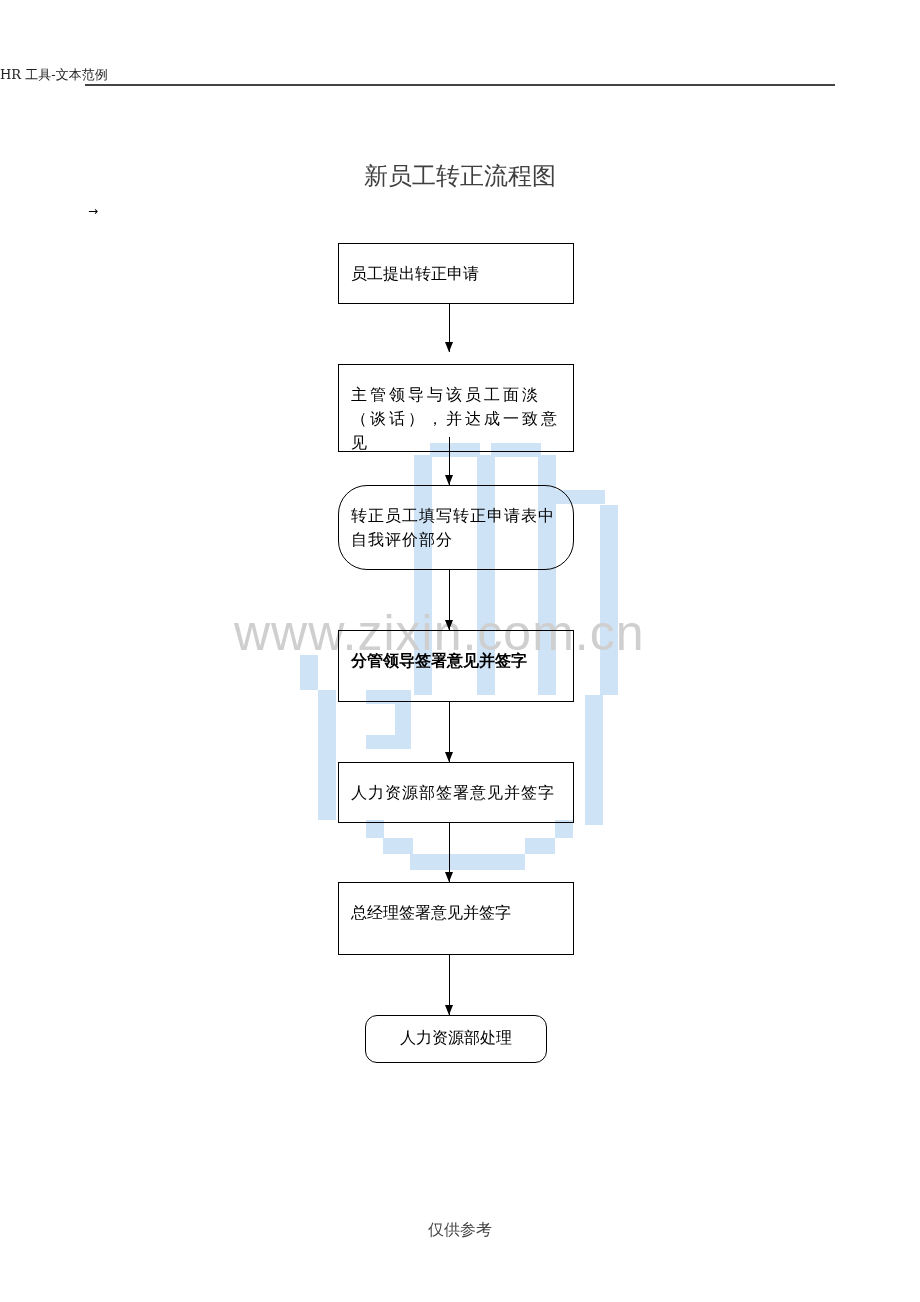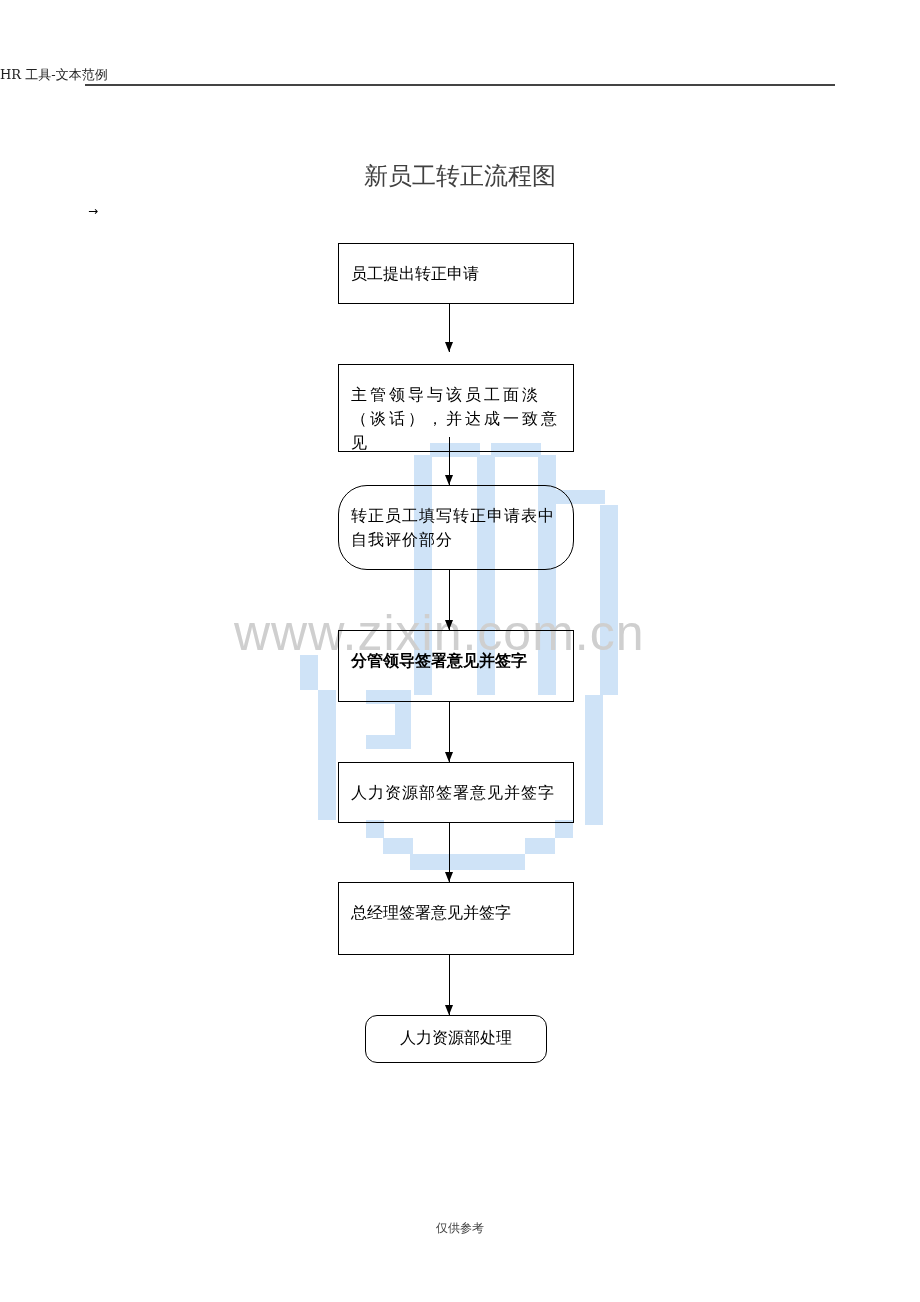--- a/index.html
+++ b/index.html
@@ -14,21 +14,21 @@
     .wm-text { position:absolute; left:234px; top:604px; font-size:50px; color:#cfcfcf;
                font-family:"Liberation Sans", sans-serif; letter-spacing:1px; }
     .box { position:absolute; left:338px; width:236px; border:1px solid #000; background:transparent;
            box-sizing:border-box; padding:18px 10px 0 12px; font-size:16px; line-height:24px; color:#000; }
     .terminal { position:absolute; left:365px; top:1015px; width:182px; height:48px; border:1px solid #000;
                 border-radius:12px; box-sizing:border-box; text-align:center; line-height:44px; font-size:16px; }
     .arrow { position:absolute; left:449px; width:1px; background:#000; }
     .arrow::after { content:""; position:absolute; left:-4px; bottom:0; width:0; height:0;
                     border-left:4.5px solid transparent; border-right:4.5px solid transparent; border-top:10px solid #000; }
     .footer-text { position:absolute; left:0; width:920px; top:1220px; text-align:center;
-                   font-family:"DejaVu Serif", serif; font-size:12px; color:#444; }
+                   font-family:"DejaVu Serif", serif; font-size:16px; color:#444; }
   </style>
 </head>
 <body>
 
 <div class="header-text">HR 工具-文本范例</div>
 <div class="header-rule"></div>
 
 <svg class="watermark" viewBox="0 0 920 1302">
   <g fill="#cfe3f7">
     <rect x="414" y="455" width="18" height="240"></rect>

